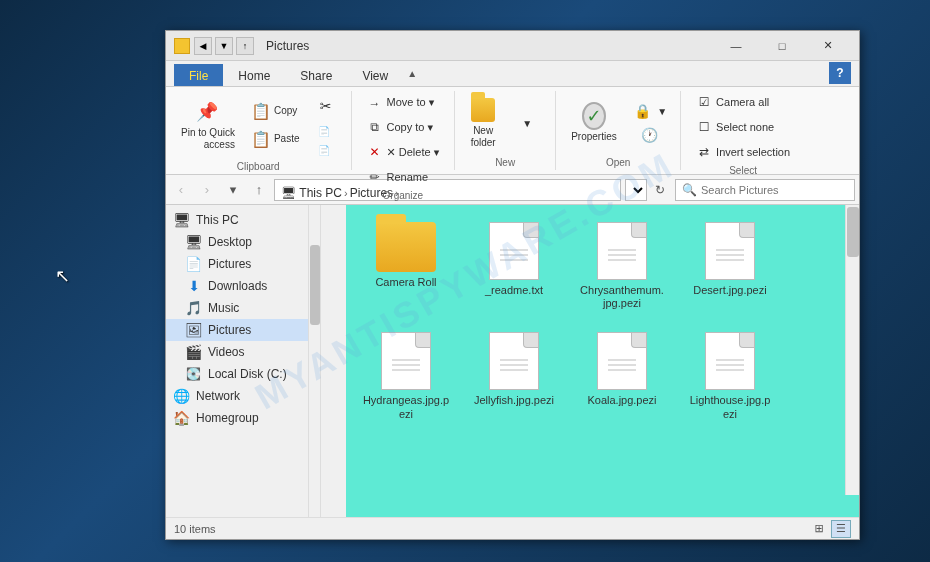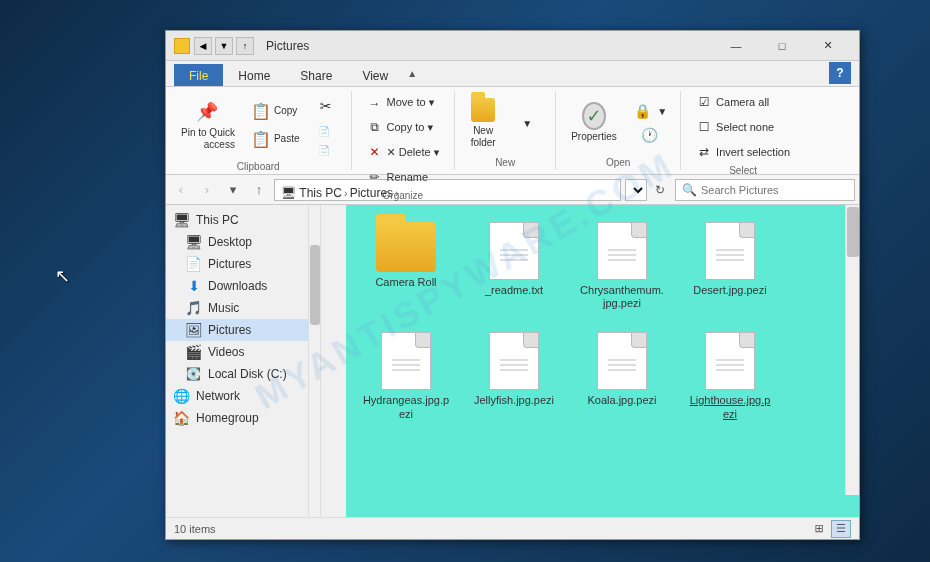--- a/index.html
+++ b/index.html
@@ -711,21 +711,21 @@
         </div>
 
         <div class="file-item">
           <div class="file-icon-doc">
             <div class="file-icon-lines">
               <div class="file-line"></div>
               <div class="file-line"></div>
               <div class="file-line"></div>
             </div>
           </div>
-          <div class="file-name" style="white-space:pre-line;text-decoration:underline;">Lighthouse.jpg.p
+          <div class="file-name" style="white-space:pre-line;">Lighthouse.jpg.p
 ezi</div>
         </div>
       </div>
 
       <div style="position:absolute;right:0;top:0;bottom:22px;width:14px;background:#f0f0f0;border-left:1px solid #ddd;">
         <div style="width:12px;height:50px;background:#c0c0c0;border-radius:3px;margin:2px 1px 0;"></div>
       </div>
     </div>
 
   </div>

